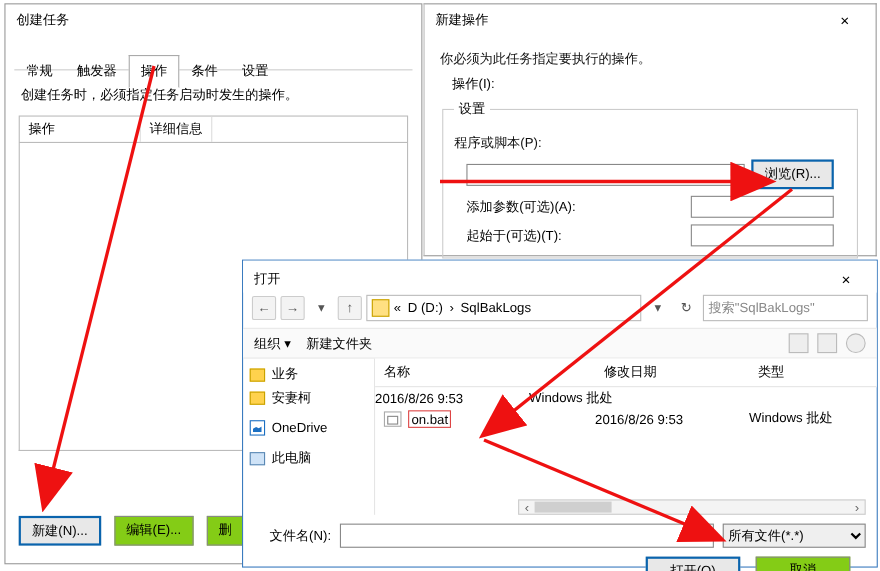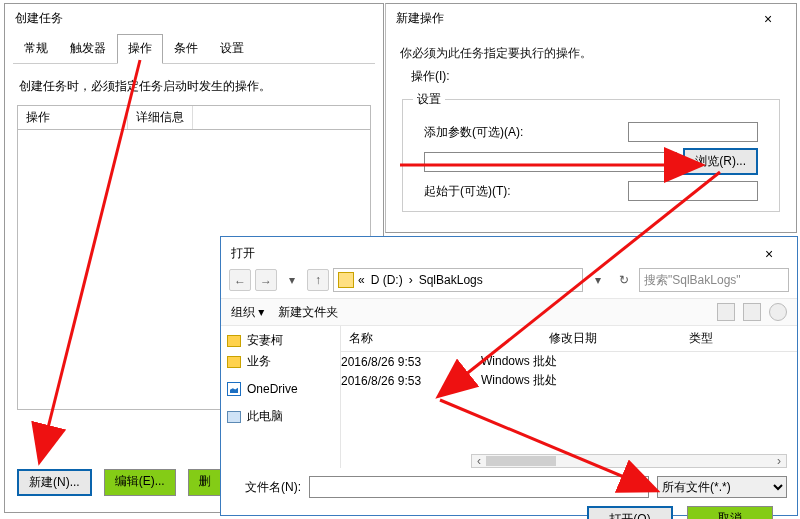--- a/index.html
+++ b/index.html
@@ -4,21 +4,21 @@
 <style>
   * { box-sizing: border-box; font-family: "Microsoft YaHei", "Segoe UI", sans-serif; font-size: 12px; }
   body { margin:0; background:#fff; width:800px; height:519px; position:relative; overflow:hidden; }
   .win { position:absolute; background:#fff; border:1px solid #999; box-shadow:0 0 0 rgba(0,0,0,.0); }
   .titlebar { padding:6px 10px; color:#000; display:flex; align-items:center; justify-content:space-between; }
   .titlebar .t { color:#000; }
   .close { width:36px; text-align:center; font-size:14px; color:#000; }
   
   #w1 { left:4px; top:3px; width:380px; height:510px; }
   #w1 .tabs { display:flex; border-bottom:1px solid #ccc; margin:0 8px; }
-  #w1 .tab { padding:5px 10px 6px; border:1px solid transparent; position:relative; top:1px; color:#000;}
+  #w1 .tab { padding:5px 10px 6px; border:1px solid transparent; position:relative; top:17px; color:#000;}
   #w1 .tab.active { border:1px solid #aaa; border-bottom:1px solid #fff; background:#fff;}
   #w1 .desc { padding:14px 14px 10px; color:#000; }
   #w1 .listhdr { display:flex; border:1px solid #bbb; margin:0 12px; background:#fff; }
   #w1 .listhdr div { padding:3px 8px; border-right:1px solid #ddd; color:#000;}
   #w1 .listhdr div:first-child { width:110px;}
   #w1 .listarea { border:1px solid #bbb; border-top:none; margin:0 12px; height:280px; background:#fff;}
   #w1 .btnrow { position:absolute; left:12px; bottom:16px; display:flex; gap:12px;}
   .btn { padding:3px 10px; border:1px solid #888; background:#84cc16; color:#000;}
   .btn.primary { border:2px solid #0a64ad; background:#e8e8e8;}
   
@@ -104,27 +104,28 @@
     <span class="t">新建操作</span>
     <span class="close">×</span>
   </div>
   <div class="body">
     <div class="line">你必须为此任务指定要执行的操作。</div>
     <div class="row">
       <span>操作(I):</span>
     </div>
     <fieldset class="grp">
       <legend>设置</legend>
+      <div class="line">程序或脚本(P):</div>
+      <div class="row">
+        <input type="text" style="flex: 1 1 0%;">
+        <div class="btn primary">浏览(R)...</div>
+      </div>
       <div class="row">
         <span style="flex:1">添加参数(可选)(A):</span>
         <input type="text" style="width: 130px;">
-      </div>
-      <div class="row">
-        <input type="text" style="flex: 1 1 0%;">
-        <div class="btn primary">浏览(R)...</div>
       </div>
       <div class="row">
         <span style="flex:1">起始于(可选)(T):</span>
         <input type="text" style="width: 130px;">
       </div>
     </fieldset>
   </div>
 </div>
 
 <div id="w3" class="win">
@@ -158,25 +159,25 @@
     <div class="r">
       <div class="tic"></div>
       <div class="tic"></div>
       <div class="tic" style="border-radius:50%"></div>
     </div>
   </div>
   <div class="main">
     <div class="tree">
       <div class="ti">
           <span class="ic-folder"></span>
+          <span>业务</span>
+        </div>
+      <div class="ti">
+          <span class="ic-folder"></span>
           <span>安妻柯</span>
-        </div>
-      <div class="ti">
-          <span class="ic-folder"></span>
-          <span>业务</span>
         </div>
       <div style="height:8px"></div>
       <div class="ti">
           <span class="ic-od"></span>
           <span>OneDrive</span>
         </div>
       <div style="height:8px"></div>
       <div class="ti">
           <span class="ic-pc"></span>
           <span>此电脑</span>
@@ -186,20 +187,24 @@
       <div class="hdr">
         <div class="c1">名称</div>
         <div class="c2">修改日期</div>
         <div class="c3">类型</div>
       </div>
       <div class="row">
         <div class="c2">2016/8/26 9:53</div>
         <div class="c3">Windows 批处</div>
       </div>
       <div class="row sel">
+        <div class="c1">
+            <span class="ic-bat"></span>
+            <span class="name">on.bat</span>
+          </div>
         <div class="c2">2016/8/26 9:53</div>
         <div class="c3">Windows 批处</div>
       </div>
       <div class="sb">
         <div class="l">‹</div>
         <div class="thumb"></div>
         <div style="flex:1"></div>
         <div class="r">›</div>
       </div>
     </div>

